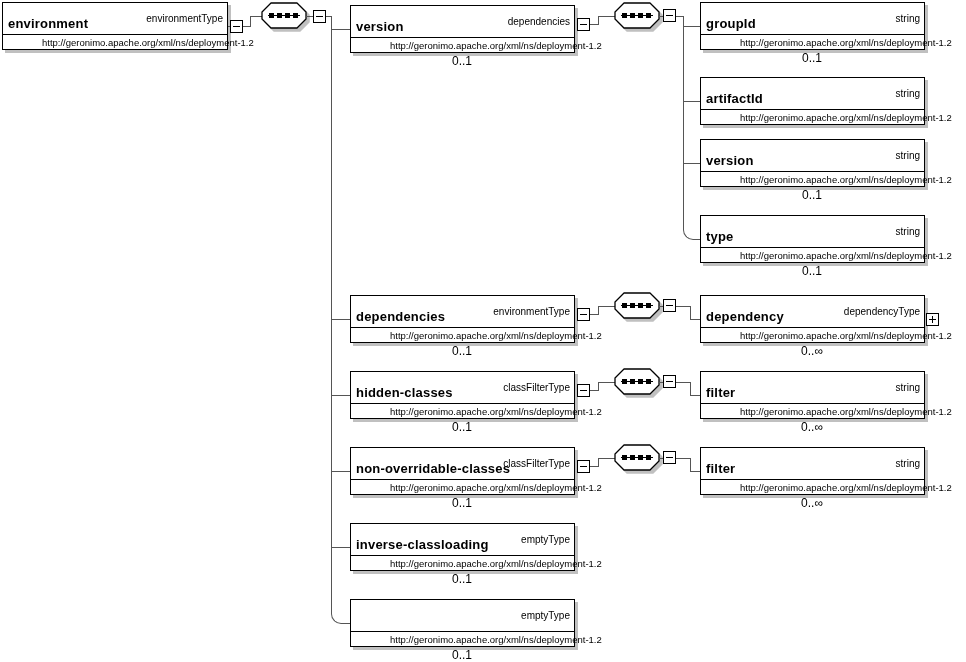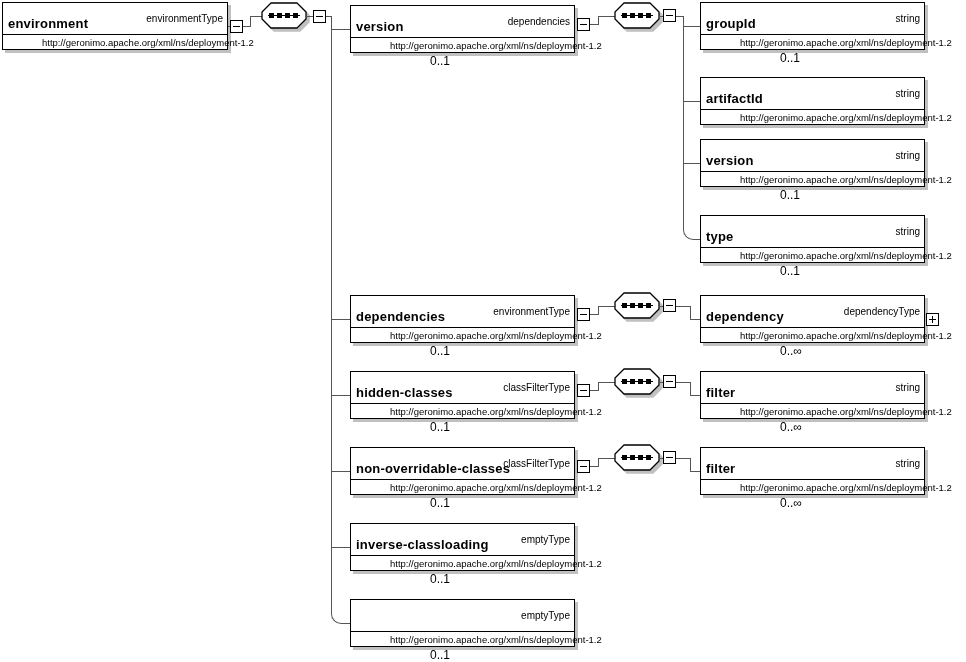--- a/index.html
+++ b/index.html
@@ -11,21 +11,21 @@
   .node {
     position:absolute; width:225px; height:48px; box-sizing:border-box;
     background:#ffffff; border:1px solid #000000;
     box-shadow:3px 3px 0 0 #c0c0c0;
   }
   .node .ntype { position:absolute; top:10px; right:4px; font-size:10px; color:#000; white-space:nowrap; }
   .node .nname { position:absolute; top:13px; left:5px; font-size:13px; font-weight:bold; color:#000; white-space:nowrap; letter-spacing:0.2px; }
   .node .nsep  { position:absolute; left:0; right:0; top:31px; border-top:1px solid #000; height:0; }
   .node .nns   { position:absolute; top:34px; left:3px; font-size:9.5px; color:#000; white-space:nowrap;margin-left:36px; }
   
-  .card { position:absolute; width:64px; text-align:left; font-size:12px; color:#000; }
+  .card { position:absolute; width:64px; text-align:center; font-size:12px; color:#000; }
   
   .hline { position:absolute; height:1px; background:#555; }
   .vline { position:absolute; width:1px; background:#555; }
   .corner {
     position:absolute; box-sizing:border-box;
     border-left:1px solid #555; border-bottom:1px solid #555;
     border-bottom-left-radius:10px;
   }
   
   .pm {

